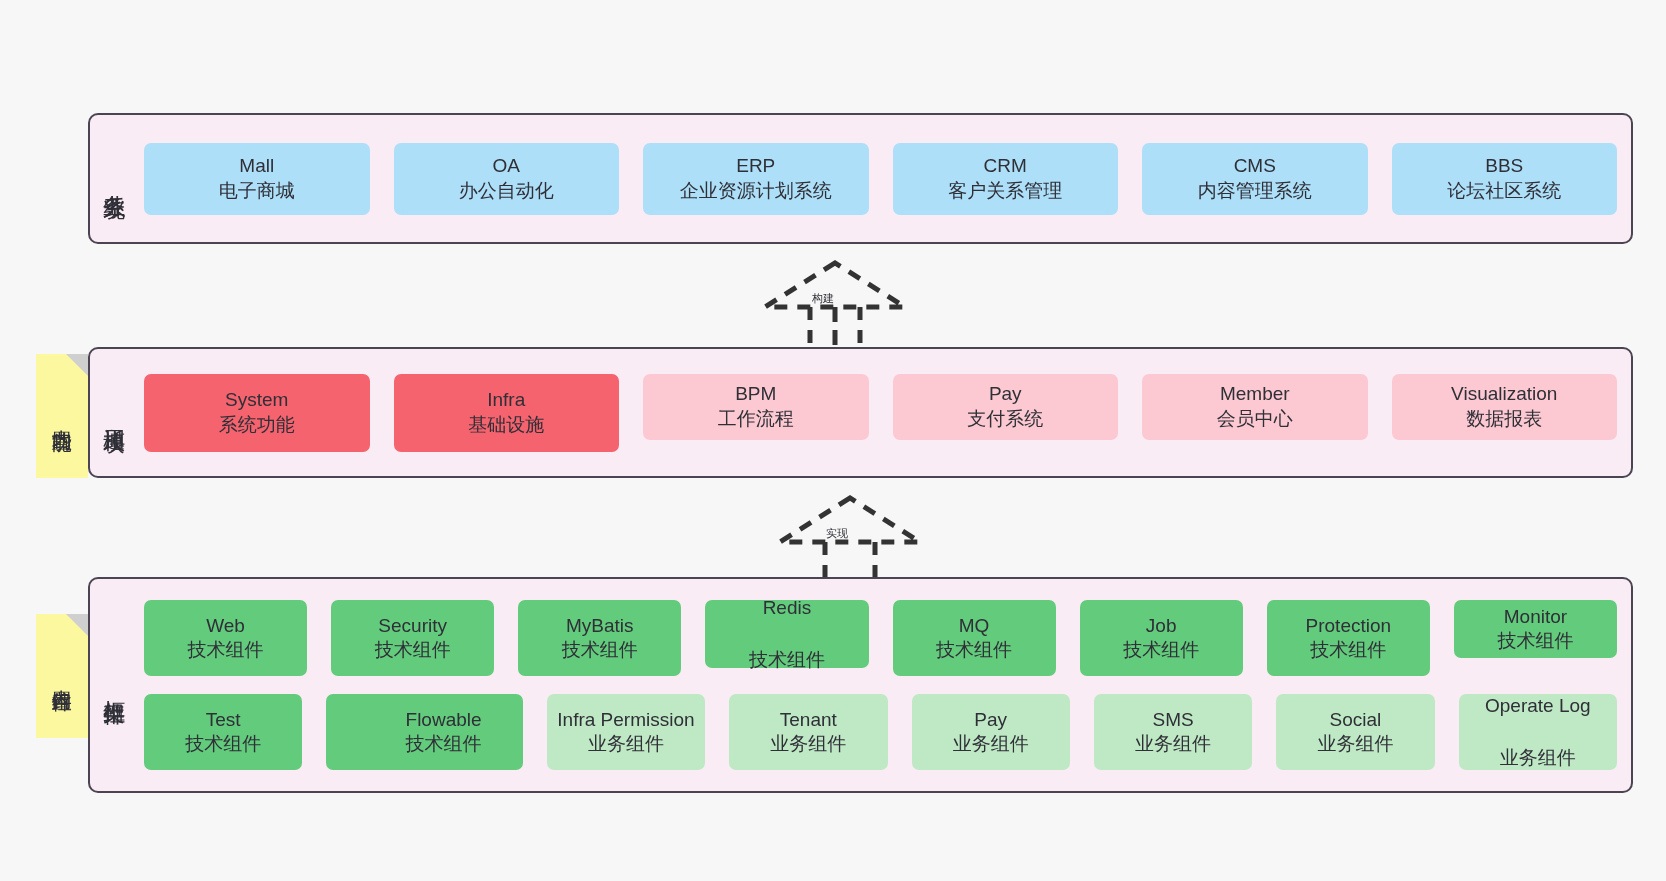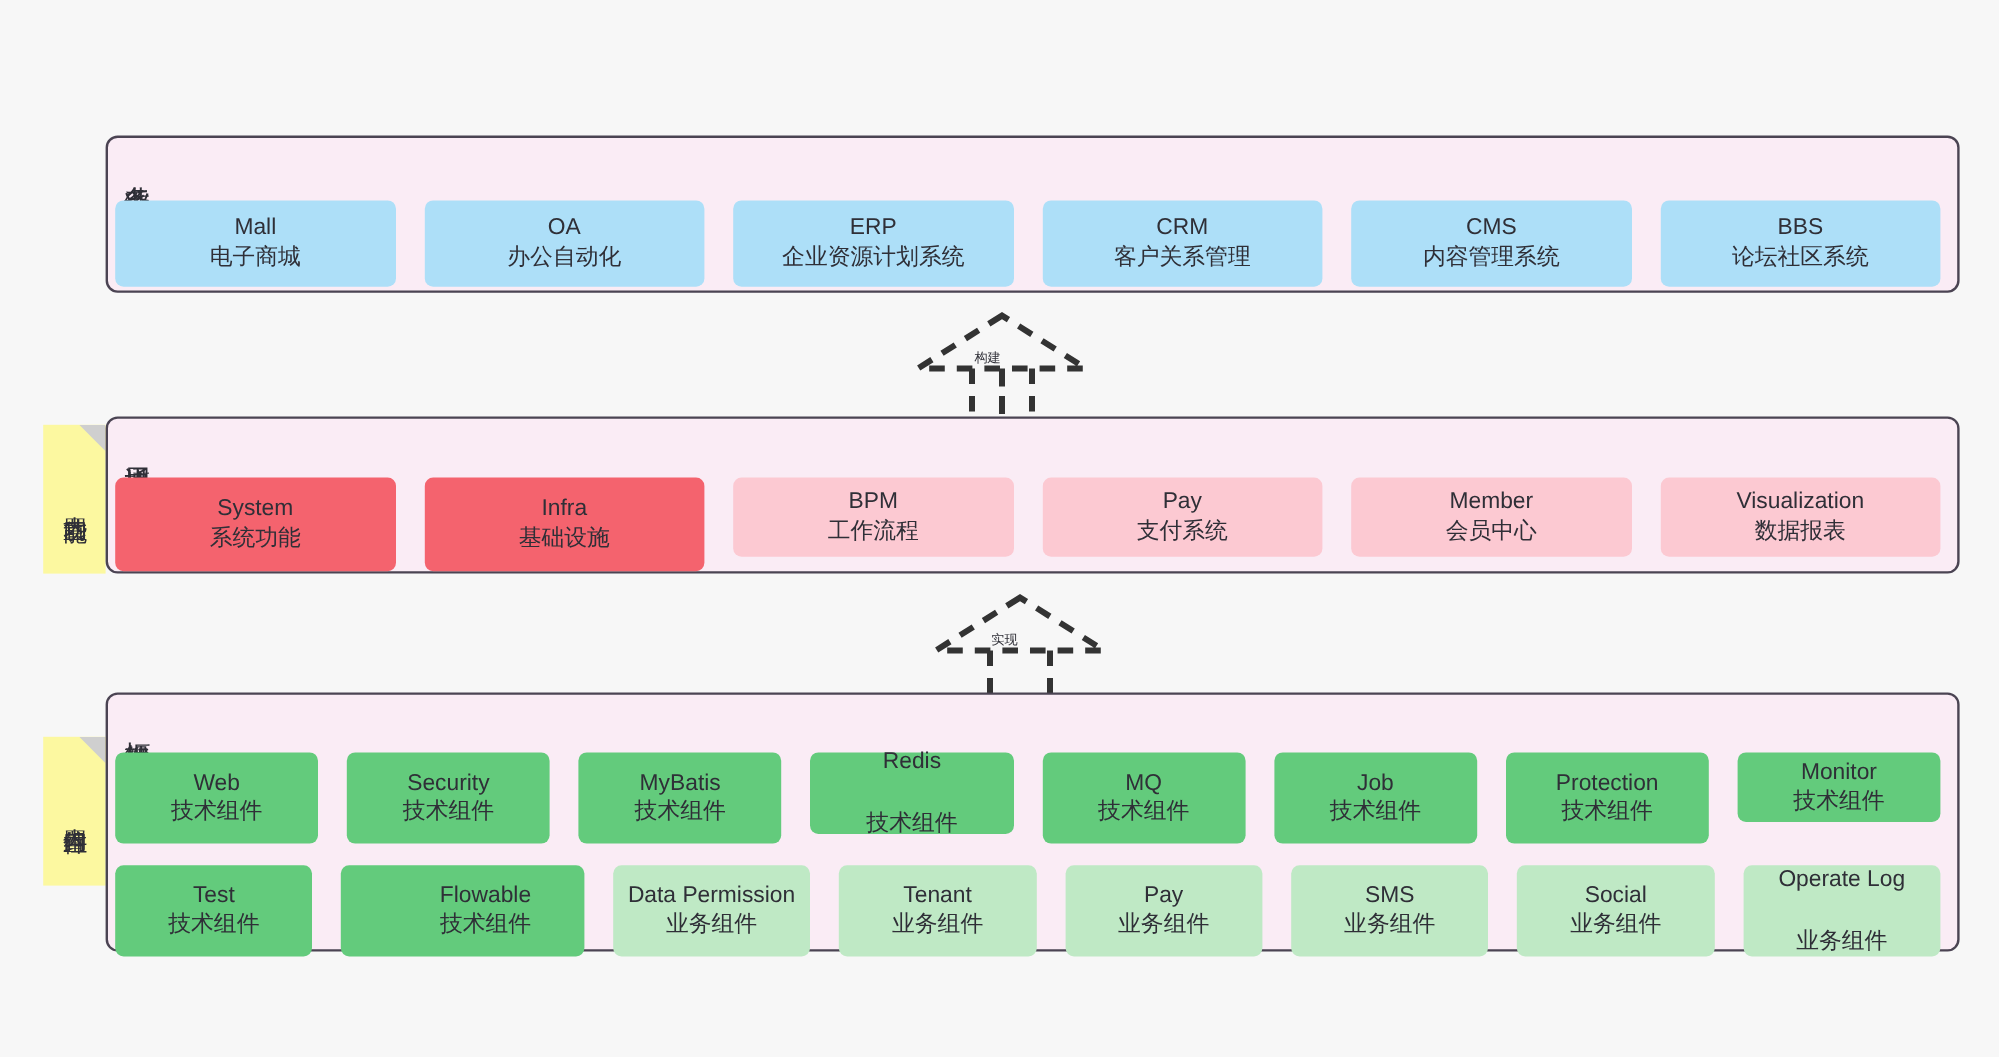--- a/index.html
+++ b/index.html
@@ -23,21 +23,20 @@
 
   
   .layer {
     position: absolute;
     background: #faecf5;
     border: 2px solid #4b4453;
     border-radius: 10px;
     box-sizing: border-box;
     display: flex;
     align-items: stretch;
-    flex-direction: column;
   }
 
   .layer-title {
     width: 48px;
     flex: 0 0 48px;
     display: flex;
     align-items: center;
     justify-content: center;
     font-size: 22px;
     line-height: 1.12;
@@ -263,21 +262,21 @@
       <div class="row">
         <div class="node green" style="height:76px;">
           <span class="nm">Test</span>
           <span class="sub">技术组件</span>
         </div>
         <div class="node green" style="height:76px;padding-left:44px;">
           <span class="nm">Flowable</span>
           <span class="sub">技术组件</span>
         </div>
         <div class="node mint" style="height:76px;">
-          <span class="nm">Data Permission</span>
+          <span class="nm">Infra Permission</span>
           <span class="sub">业务组件</span>
         </div>
         <div class="node mint" style="height:76px;">
           <span class="nm">Tenant</span>
           <span class="sub">业务组件</span>
         </div>
         <div class="node mint" style="height:76px;">
           <span class="nm">Pay</span>
           <span class="sub">业务组件</span>
         </div>

